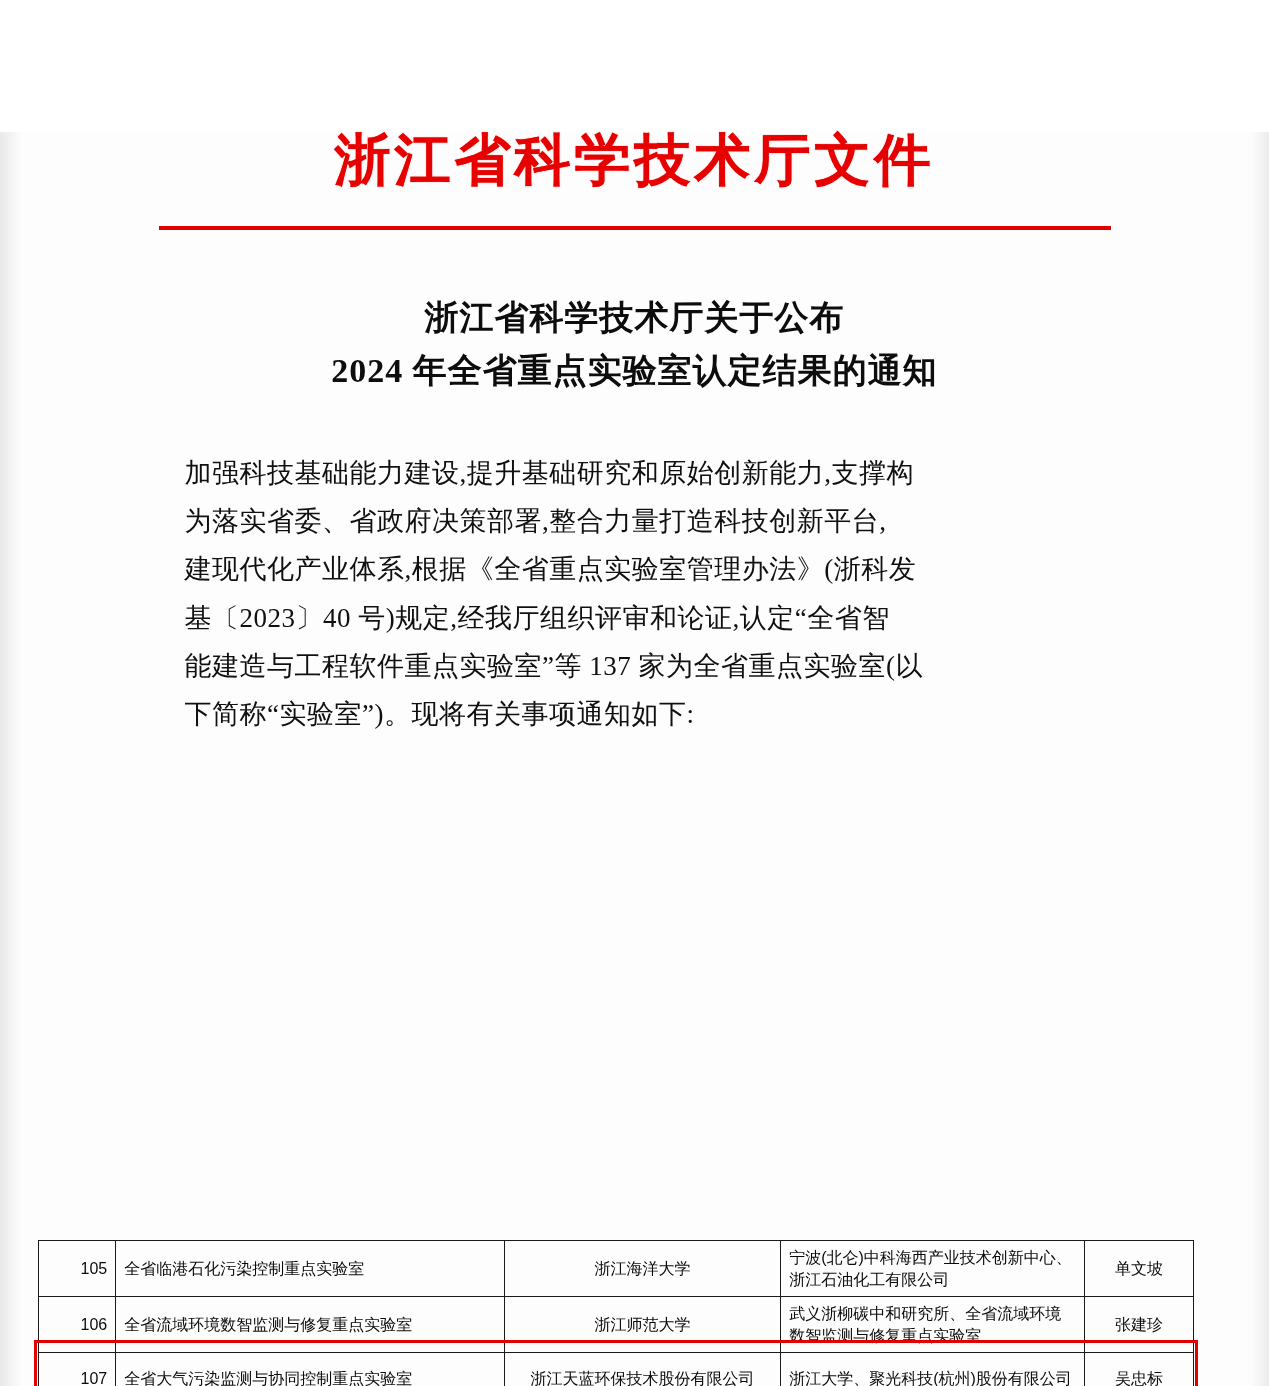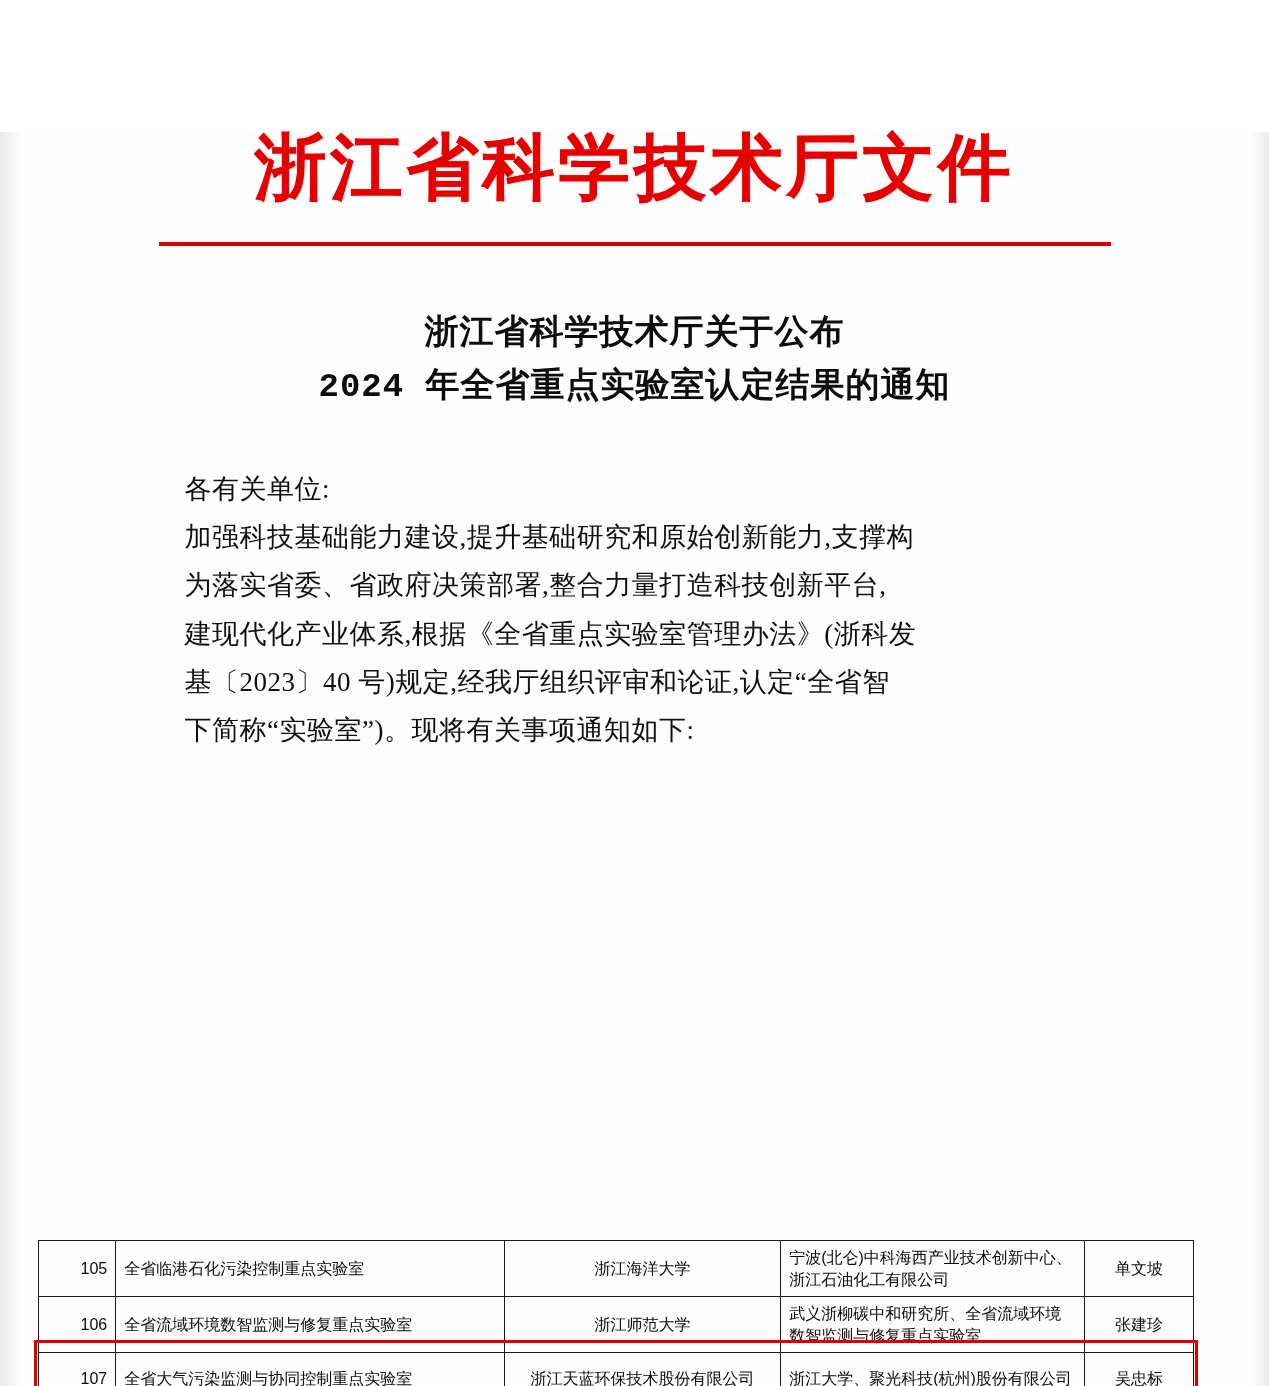--- a/index.html
+++ b/index.html
@@ -38,21 +38,21 @@
     background: linear-gradient(to left, #dadada, #fdfdfd);
     opacity: .5;
   }
 
   .doc-title {
     margin-top: 132px;
     text-align: center;
     color: #e60000;
     font-family: "Liberation Serif", "DejaVu Serif", serif;
     font-weight: bold;
-    font-size: 72px;
+    font-size: 56px;
     letter-spacing: 4px;
     line-height: 1;
     text-shadow: 0 0 1px #e60000;
   }
 
   .doc-number {
     margin-top: 84px;
     text-align: center;
     font-size: 28px;
     letter-spacing: 2px;
@@ -67,21 +67,20 @@
   }
 
   .headline {
     margin-top: 62px;
     text-align: center;
     font-weight: bold;
     font-size: 34px;
     line-height: 1.55;
     letter-spacing: 1px;
     color: #0d0d0d;
-    font-family: Liberation Mono, monospace;
   }
 
   .body-text {
     margin: 52px auto 0 auto;
     width: 900px;
     font-size: 27px;
     line-height: 1.78;
     letter-spacing: .5px;
     color: #101010;
   }
@@ -136,25 +135,25 @@
 
 
   <div class="red-rule"></div>
 
   <div class="headline">
     <div>浙江省科学技术厅关于公布</div>
     <div>2024 年全省重点实验室认定结果的通知</div>
   </div>
 
   <div class="body-text">
-    <p>各有关单位:</p>
     <p>加强科技基础能力建设,提升基础研究和原始创新能力,支撑构</p>
     <p>为落实省委、省政府决策部署,整合力量打造科技创新平台,</p>
     <p>建现代化产业体系,根据《全省重点实验室管理办法》(浙科发</p>
     <p>基〔2023〕40 号)规定,经我厅组织评审和论证,认定“全省智</p>
+    <p>能建造与工程软件重点实验室”等 137 家为全省重点实验室(以</p>
     <p>下简称“实验室”)。现将有关事项通知如下:</p>
   </div>
 
   <div class="table-wrap">
     <table class="list">
       <tbody>
         <tr class="row-h">
           <td class="c-no">105</td>
           <td class="c-name">全省临港石化污染控制重点实验室</td>
           <td class="c-unit">浙江海洋大学</td>

